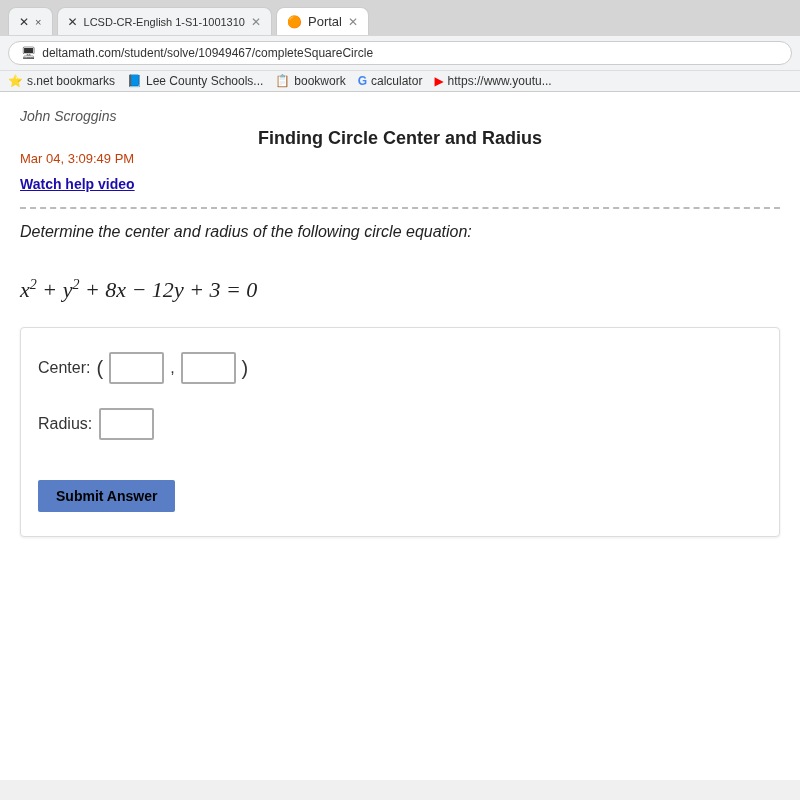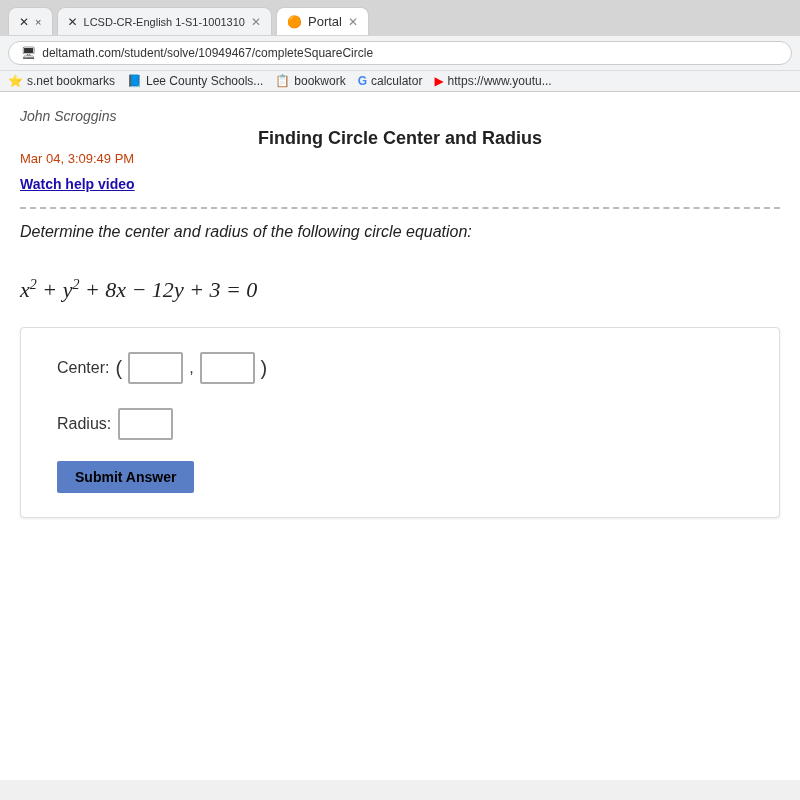--- a/index.html
+++ b/index.html
@@ -162,21 +162,21 @@
     }
 
     .equation-display sup {
       font-size: 14px;
     }
 
     .answer-area {
       background: #fff;
       border: 1px solid #ddd;
       border-radius: 4px;
-      padding: 24px 36px;
+      padding: 24px 17px;
       margin-top: 10px;
       box-shadow: 0 1px 3px rgba(0,0,0,0.08);
     }
 
     .center-row {
       display: flex;
       align-items: center;
       gap: 6px;
       font-size: 16px;
       color: #333;
@@ -191,21 +191,21 @@
       text-align: center;
       font-size: 15px;
     }
 
     .radius-row {
       display: flex;
       align-items: center;
       gap: 7px;
       font-size: 16px;
       color: #333;
-      margin-bottom: 21px;
+      margin-bottom: 40px;
     }
 
     .submit-btn {
       background: #5a7ec5;
       color: #000000;
       border: none;
       border-radius: 2px;
       padding: 8px 18px;
       font-size: 14px;
       cursor: pointer;

